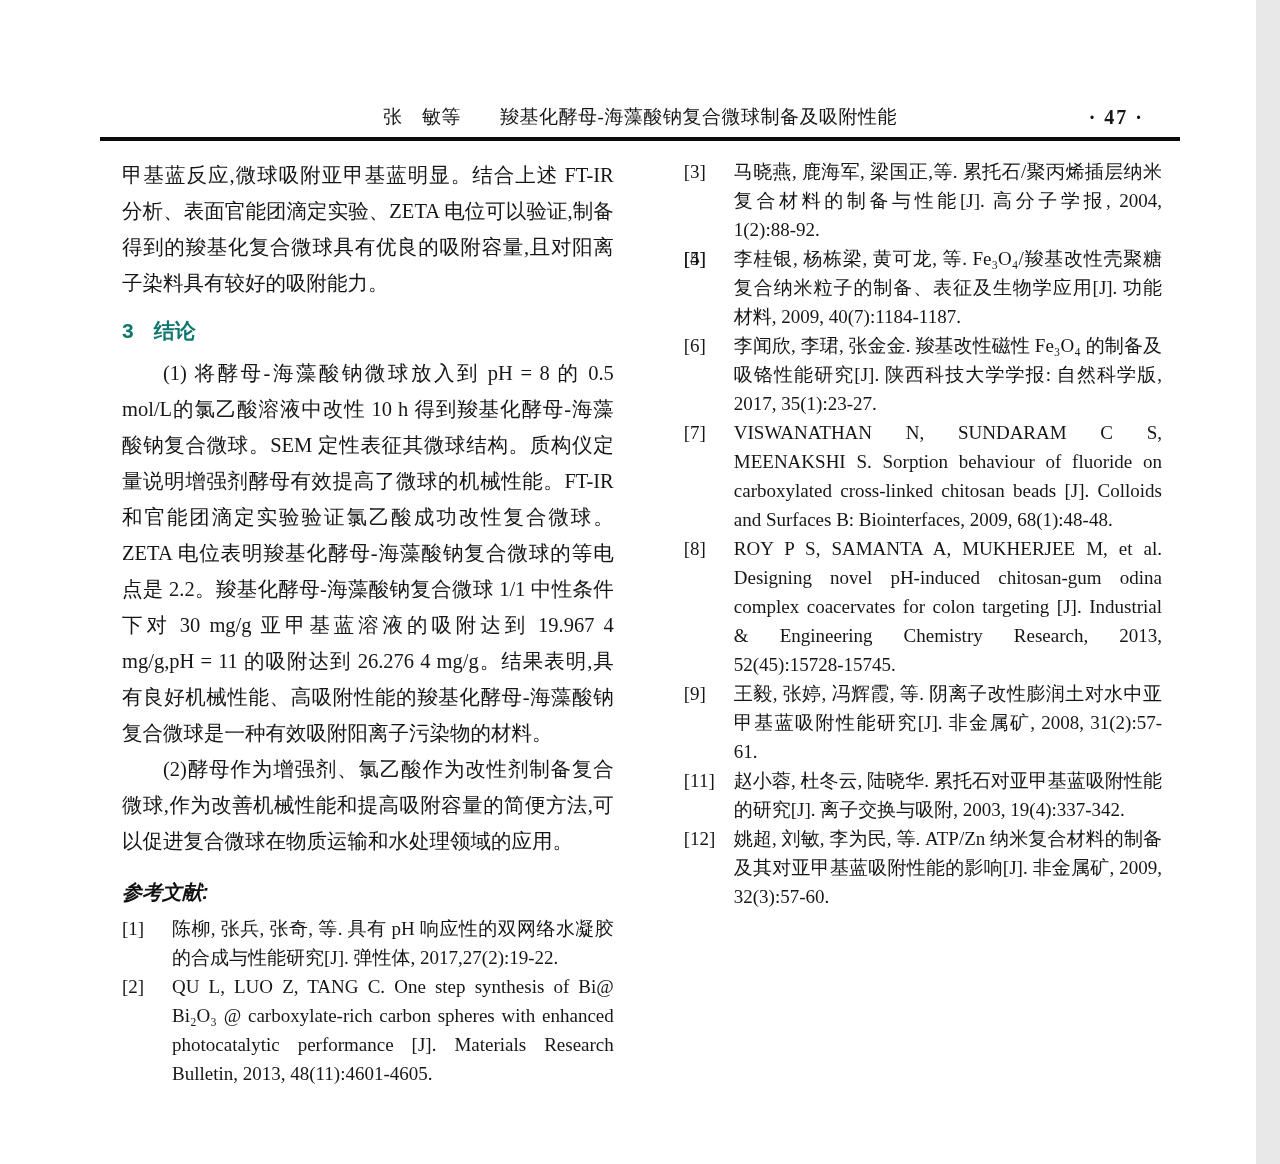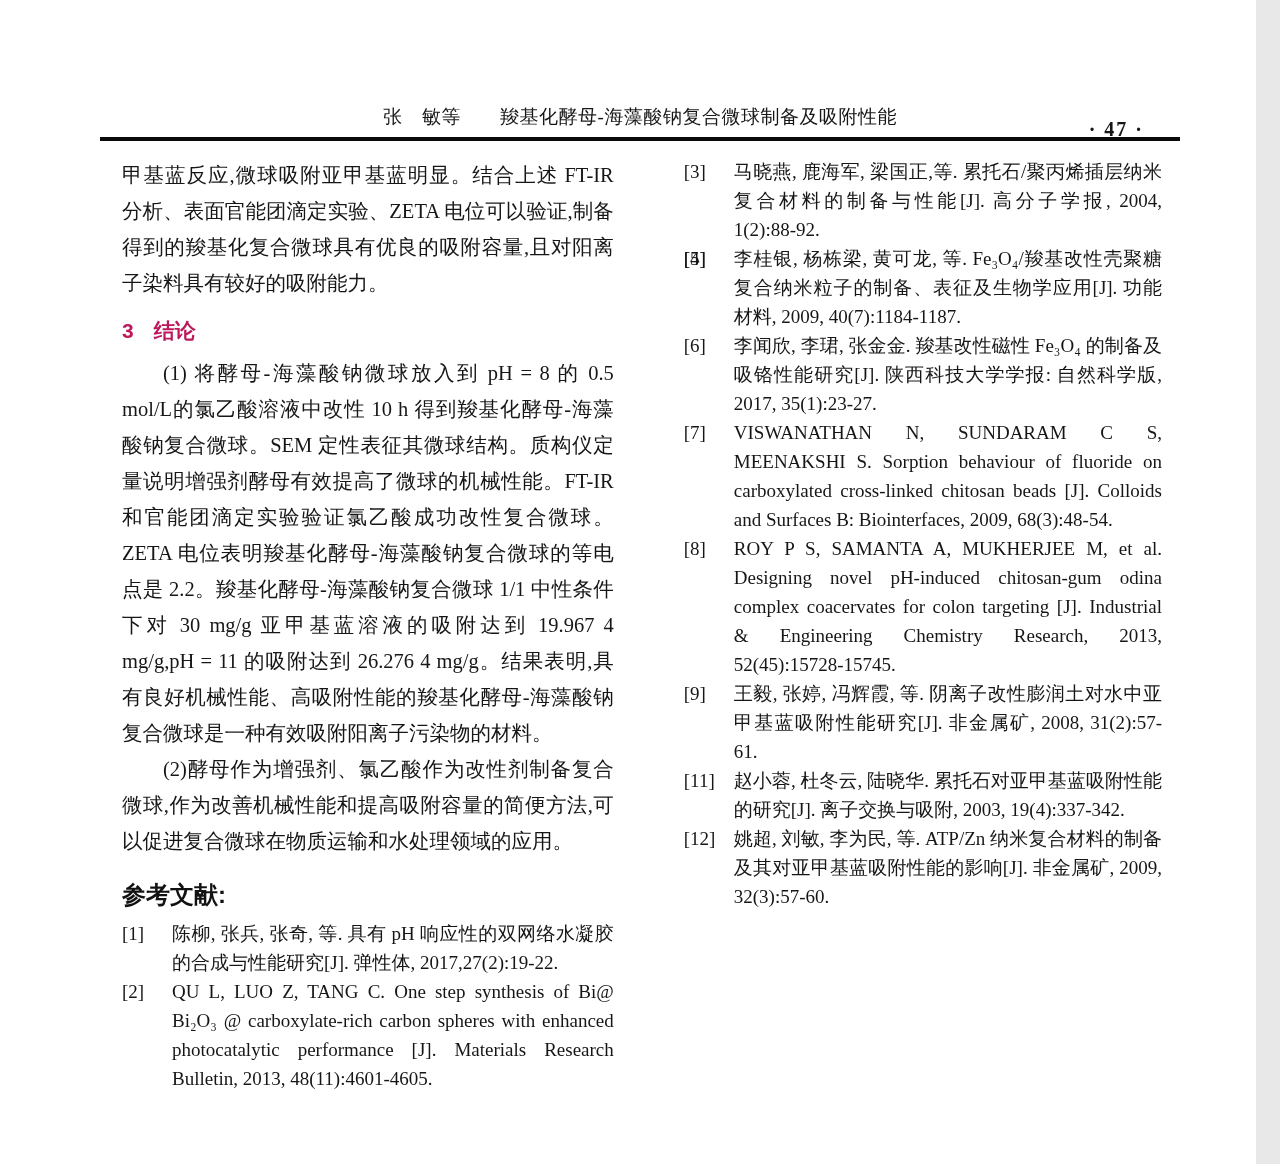--- a/index.html
+++ b/index.html
@@ -10,46 +10,46 @@
     font-family:"Liberation Serif","DejaVu Serif",serif;
     color:#161616;
     overflow:hidden;
   }
   .header { position:absolute; top:103px; left:100px; width:1080px; height:28px; }
   .running-title {
     text-align:center; font-size:19px; letter-spacing:0.5px;
     line-height:28px; white-space:nowrap;
   }
   .page-number {
-    position:absolute; right:36px; top:12px;
+    position:absolute; right:36px; top:0;
     font-size:20px; line-height:28px; font-weight:bold; letter-spacing:2px;
   }
   .header-rule { position:absolute; top:137px; left:100px; width:1080px; height:4px; background:#0a0a0a; }
 
   .columns { position:absolute; top:157px; left:122px; width:1040px; display:flex;gap:28px; }
   .col-left  { width:506px; margin-right:42px; }
   .col-right { width:492px; }
 
   p.body {
     margin:0; font-size:20.5px; line-height:36px;
     text-align:justify; text-justify:inter-ideograph;
   }
   p.indent { text-indent:41px; }
 
   h2.section {
     margin:16px 0 10px 0;
     font-family:"Liberation Sans","DejaVu Sans",sans-serif;
-    font-size:21px; font-weight:700; color:#be185d;
+    font-size:21px; font-weight:700; color:#0f766e;
   }
   .sec-num { margin-right:20px; }
 
   h3.ref-heading {
     margin:20px 0 8px 0;
     font-family:"Liberation Sans","DejaVu Sans",sans-serif;
-    font-size:24px; font-weight:700; color:#111;
+    font-size:20px; font-weight:700; color:#111;font-style:italic;
   }
 
   .ref {
     position:relative; margin:0; padding-left:50px;
     font-size:19px; line-height:29px;
     text-align:justify; text-justify:inter-ideograph;
   }
   .ref-label { position:absolute; left:0; top:0; }
 </style>
 </head>
@@ -92,21 +92,21 @@
       <div class="ref">
         <span class="ref-label">[4]</span>
       </div>
       <div class="ref">
         <span class="ref-label">[5]</span><span class="ref-text">李桂银, 杨栋梁, 黄可龙, 等. Fe₃O₄/羧基改性壳聚糖复合纳米粒子的制备、表征及生物学应用[J]. 功能材料, 2009, 40(7):1184-1187.</span>
       </div>
       <div class="ref">
         <span class="ref-label">[6]</span><span class="ref-text">李闻欣, 李珺, 张金金. 羧基改性磁性 Fe₃O₄ 的制备及吸铬性能研究[J]. 陕西科技大学学报: 自然科学版, 2017, 35(1):23-27.</span>
       </div>
       <div class="ref">
-        <span class="ref-label">[7]</span><span class="ref-text">VISWANATHAN N, SUNDARAM C S, MEENAKSHI S. Sorption behaviour of fluoride on carboxylated cross-linked chitosan beads [J]. Colloids and Surfaces B: Biointerfaces, 2009, 68(3):48-54.</span>
+        <span class="ref-label">[7]</span><span class="ref-text">VISWANATHAN N, SUNDARAM C S, MEENAKSHI S. Sorption behaviour of fluoride on carboxylated cross-linked chitosan beads [J]. Colloids and Surfaces B: Biointerfaces, 2009, 68(1):48-48.</span>
       </div>
       <div class="ref">
         <span class="ref-label">[8]</span><span class="ref-text">ROY P S, SAMANTA A, MUKHERJEE M, et al. Designing novel pH-induced chitosan-gum odina complex coacervates for colon targeting [J]. Industrial &amp; Engineering Chemistry Research, 2013, 52(45):15728-15745.</span>
       </div>
       <div class="ref">
         <span class="ref-label">[9]</span><span class="ref-text">王毅, 张婷, 冯辉霞, 等. 阴离子改性膨润土对水中亚甲基蓝吸附性能研究[J]. 非金属矿, 2008, 31(2):57-61.</span>
       </div>
       <div class="ref">
         <span class="ref-label">[11]</span><span class="ref-text">赵小蓉, 杜冬云, 陆晓华. 累托石对亚甲基蓝吸附性能的研究[J]. 离子交换与吸附, 2003, 19(4):337-342.</span>
       </div>

